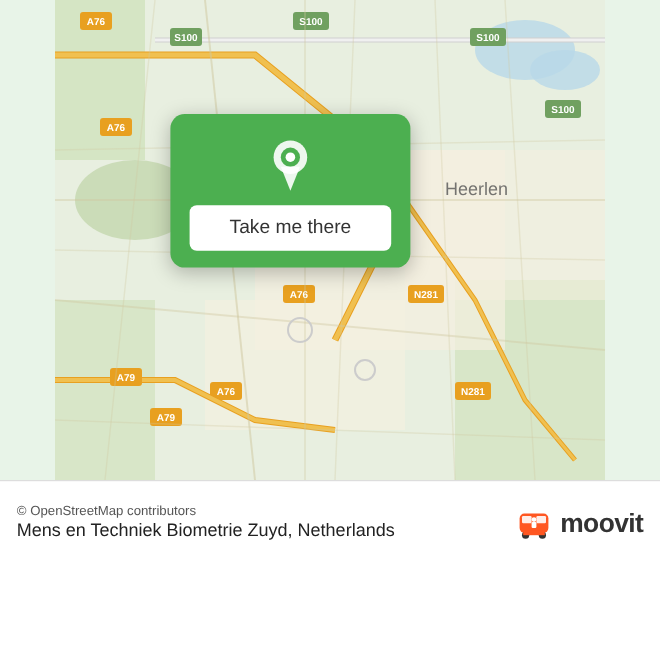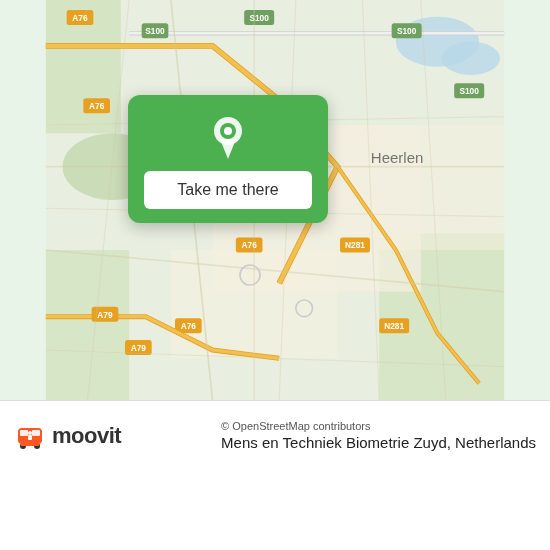--- a/index.html
+++ b/index.html
@@ -23,21 +23,21 @@
     #map-svg {
       width: 100%;
       height: 100%;
       position: absolute;
       top: 0; left: 0;
     }
 
     #popup-card {
       position: absolute;
       top: 95px;
-      left: 128px;
+      left: 142px;
       width: 200px;
       background: #4CAF50;
       border-radius: 12px;
       padding: 18px 16px 14px 16px;
       display: flex;
       flex-direction: column;
       align-items: center;
       box-shadow: 0 4px 16px rgba(0,0,0,0.25);
       cursor: pointer;
       z-index: 10;
@@ -200,32 +200,32 @@
       <circle cx="24" cy="18" r="14" fill="white" opacity="0.9"></circle>
       <circle cx="24" cy="18" r="8" fill="#4CAF50"></circle>
       <circle cx="24" cy="18" r="4" fill="white"></circle>
       <polygon points="24,46 16,26 32,26" fill="white" opacity="0.9"></polygon>
     </svg>
     <button id="take-me-there-btn">Take me there</button>
   </div>
 </div>
 
 <div id="footer-bar">
+  <div id="footer-left">
+    <span id="osm-credit">© OpenStreetMap contributors</span>
+    <span id="location-name">Mens en Techniek Biometrie Zuyd, Netherlands</span>
+  </div>
   <div id="moovit-logo">
     <svg id="moovit-bus-icon" viewBox="0 0 32 32" xmlns="http://www.w3.org/2000/svg">
 
       <rect x="4" y="8" width="24" height="16" rx="4" fill="#FF5722"></rect>
       <rect x="6" y="10" width="8" height="6" rx="1" fill="white" opacity="0.9"></rect>
       <rect x="18" y="10" width="8" height="6" rx="1" fill="white" opacity="0.9"></rect>
       <circle cx="9" cy="26" r="3" fill="#333"></circle>
       <circle cx="23" cy="26" r="3" fill="#333"></circle>
       <rect x="7" y="22" width="18" height="4" fill="#FF5722"></rect>
 
       <circle cx="16" cy="13" r="2" fill="white"></circle>
       <rect x="14" y="15" width="4" height="5" rx="1" fill="white"></rect>
     </svg>
     <span id="moovit-text">moovit</span>
   </div>
-  <div id="footer-left">
-    <span id="osm-credit">© OpenStreetMap contributors</span>
-    <span id="location-name">Mens en Techniek Biometrie Zuyd, Netherlands</span>
-  </div>
 </div>
 
 </body></html>

